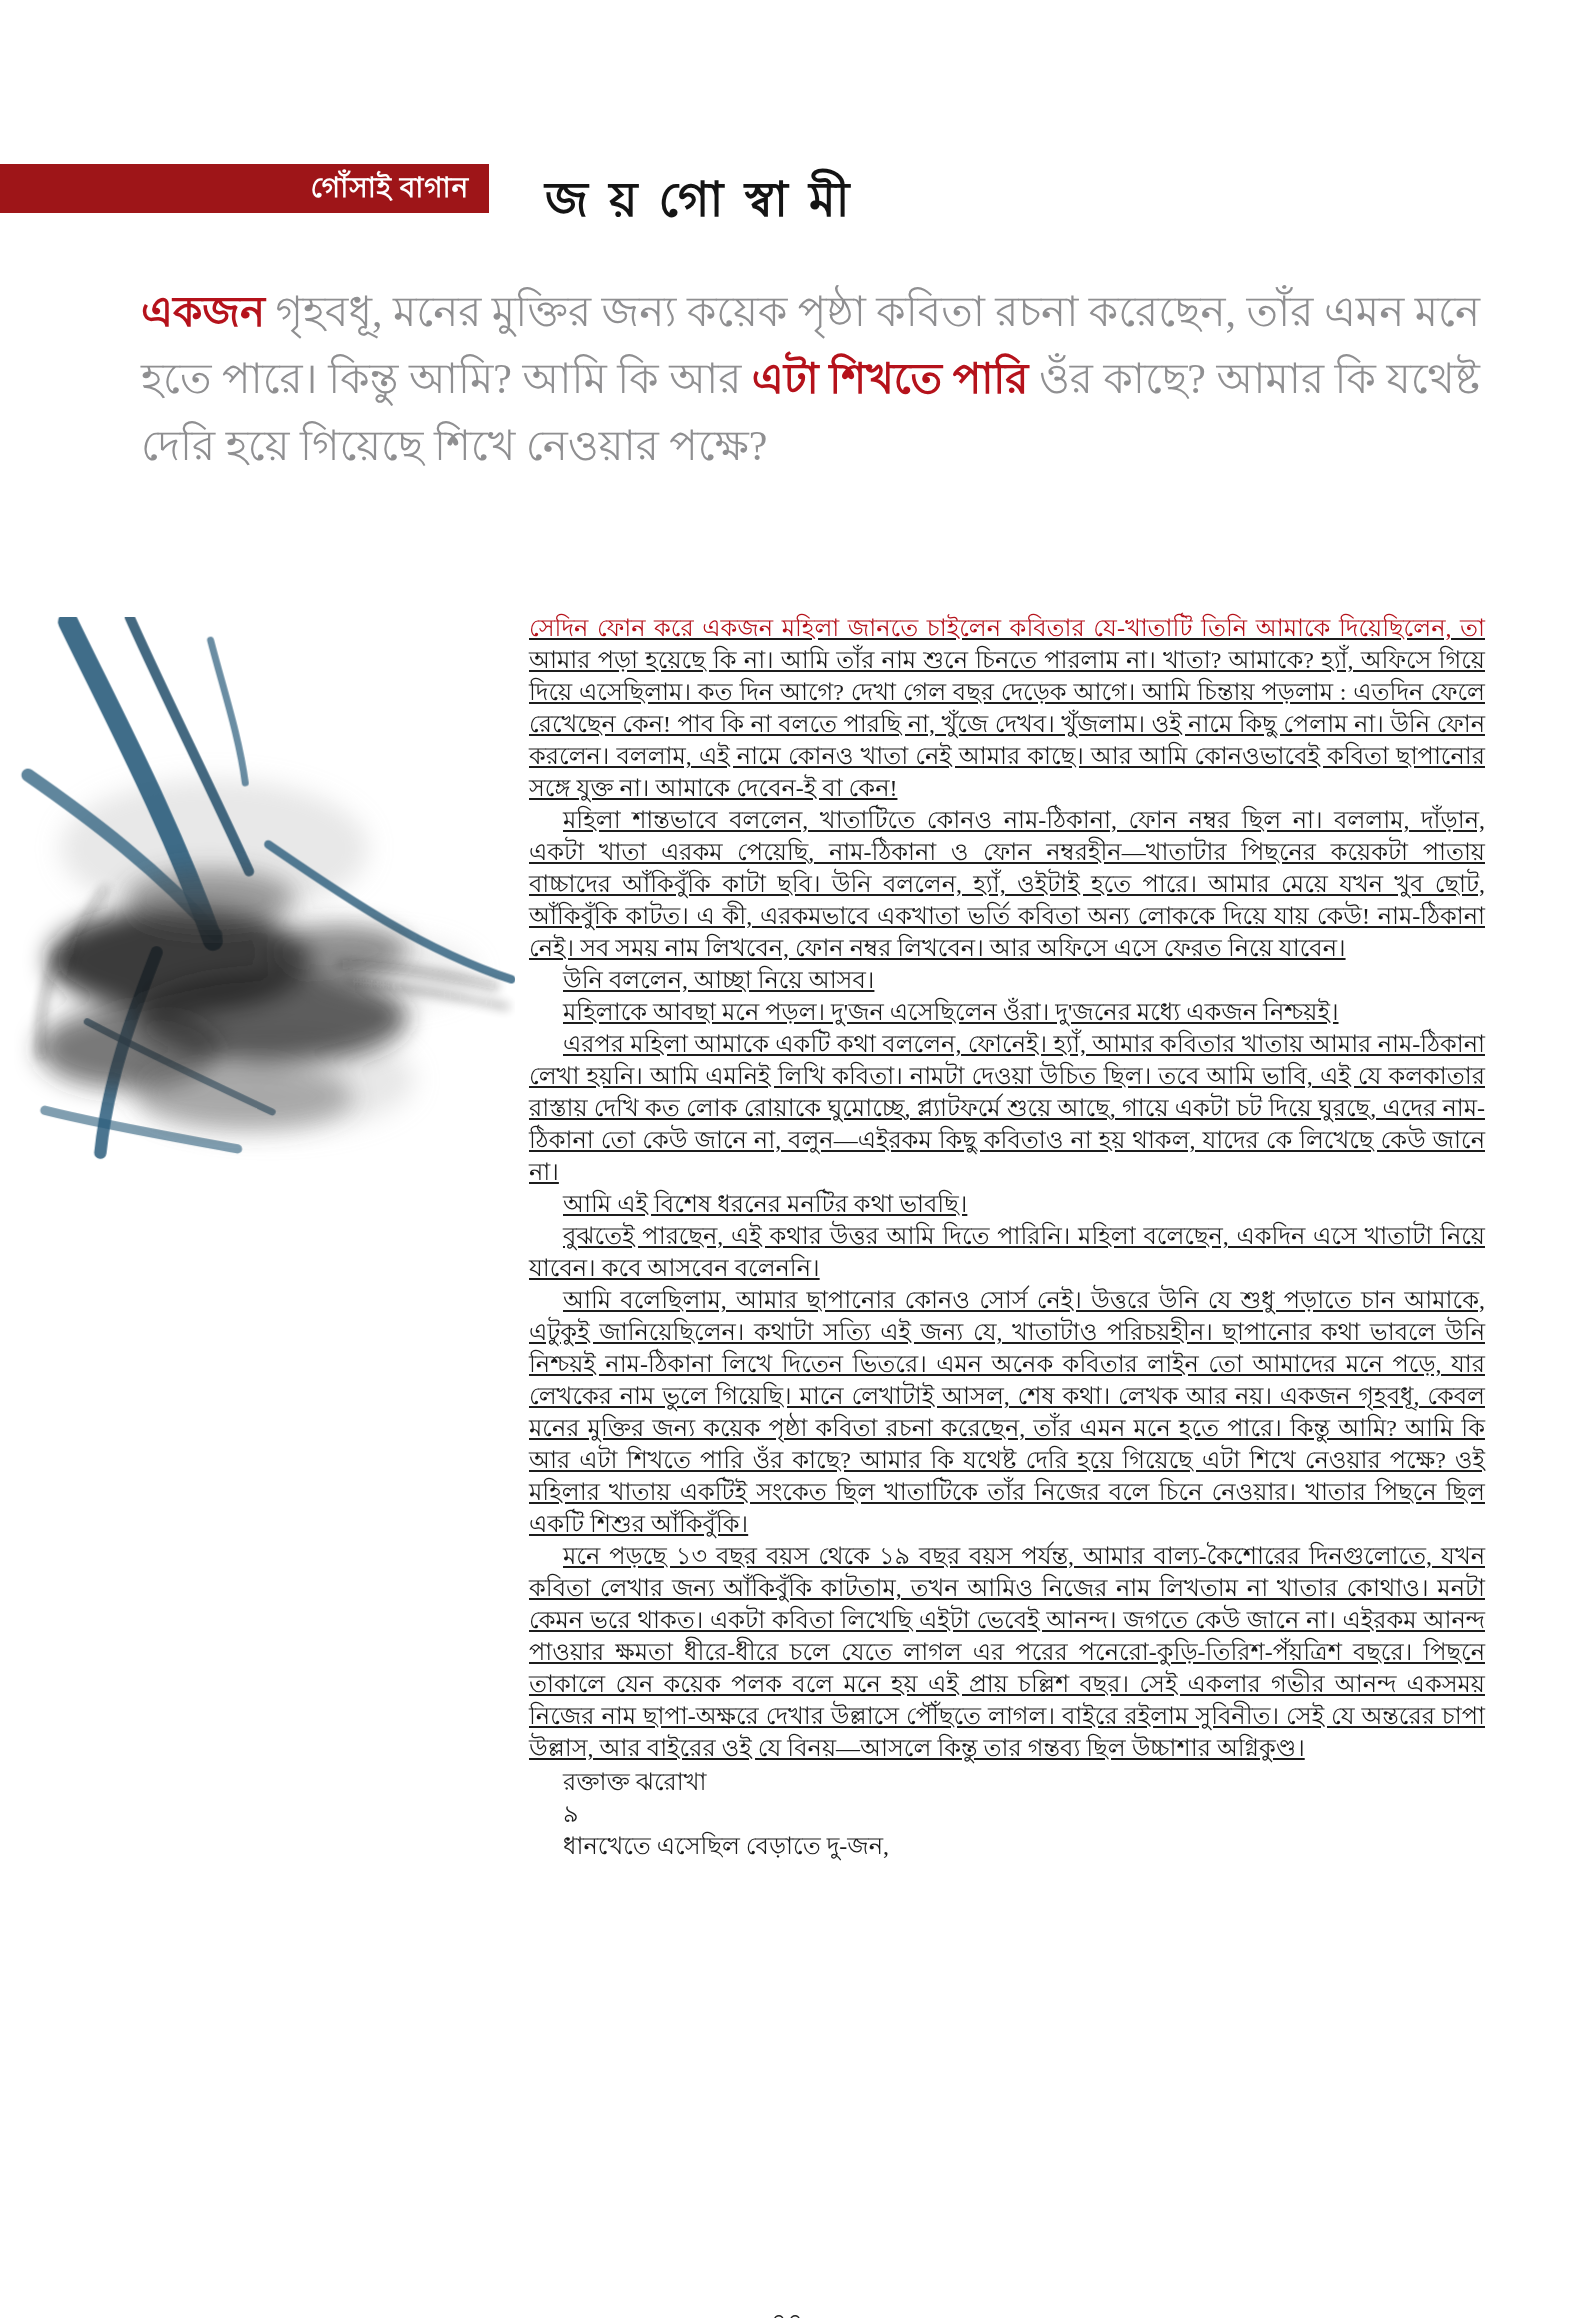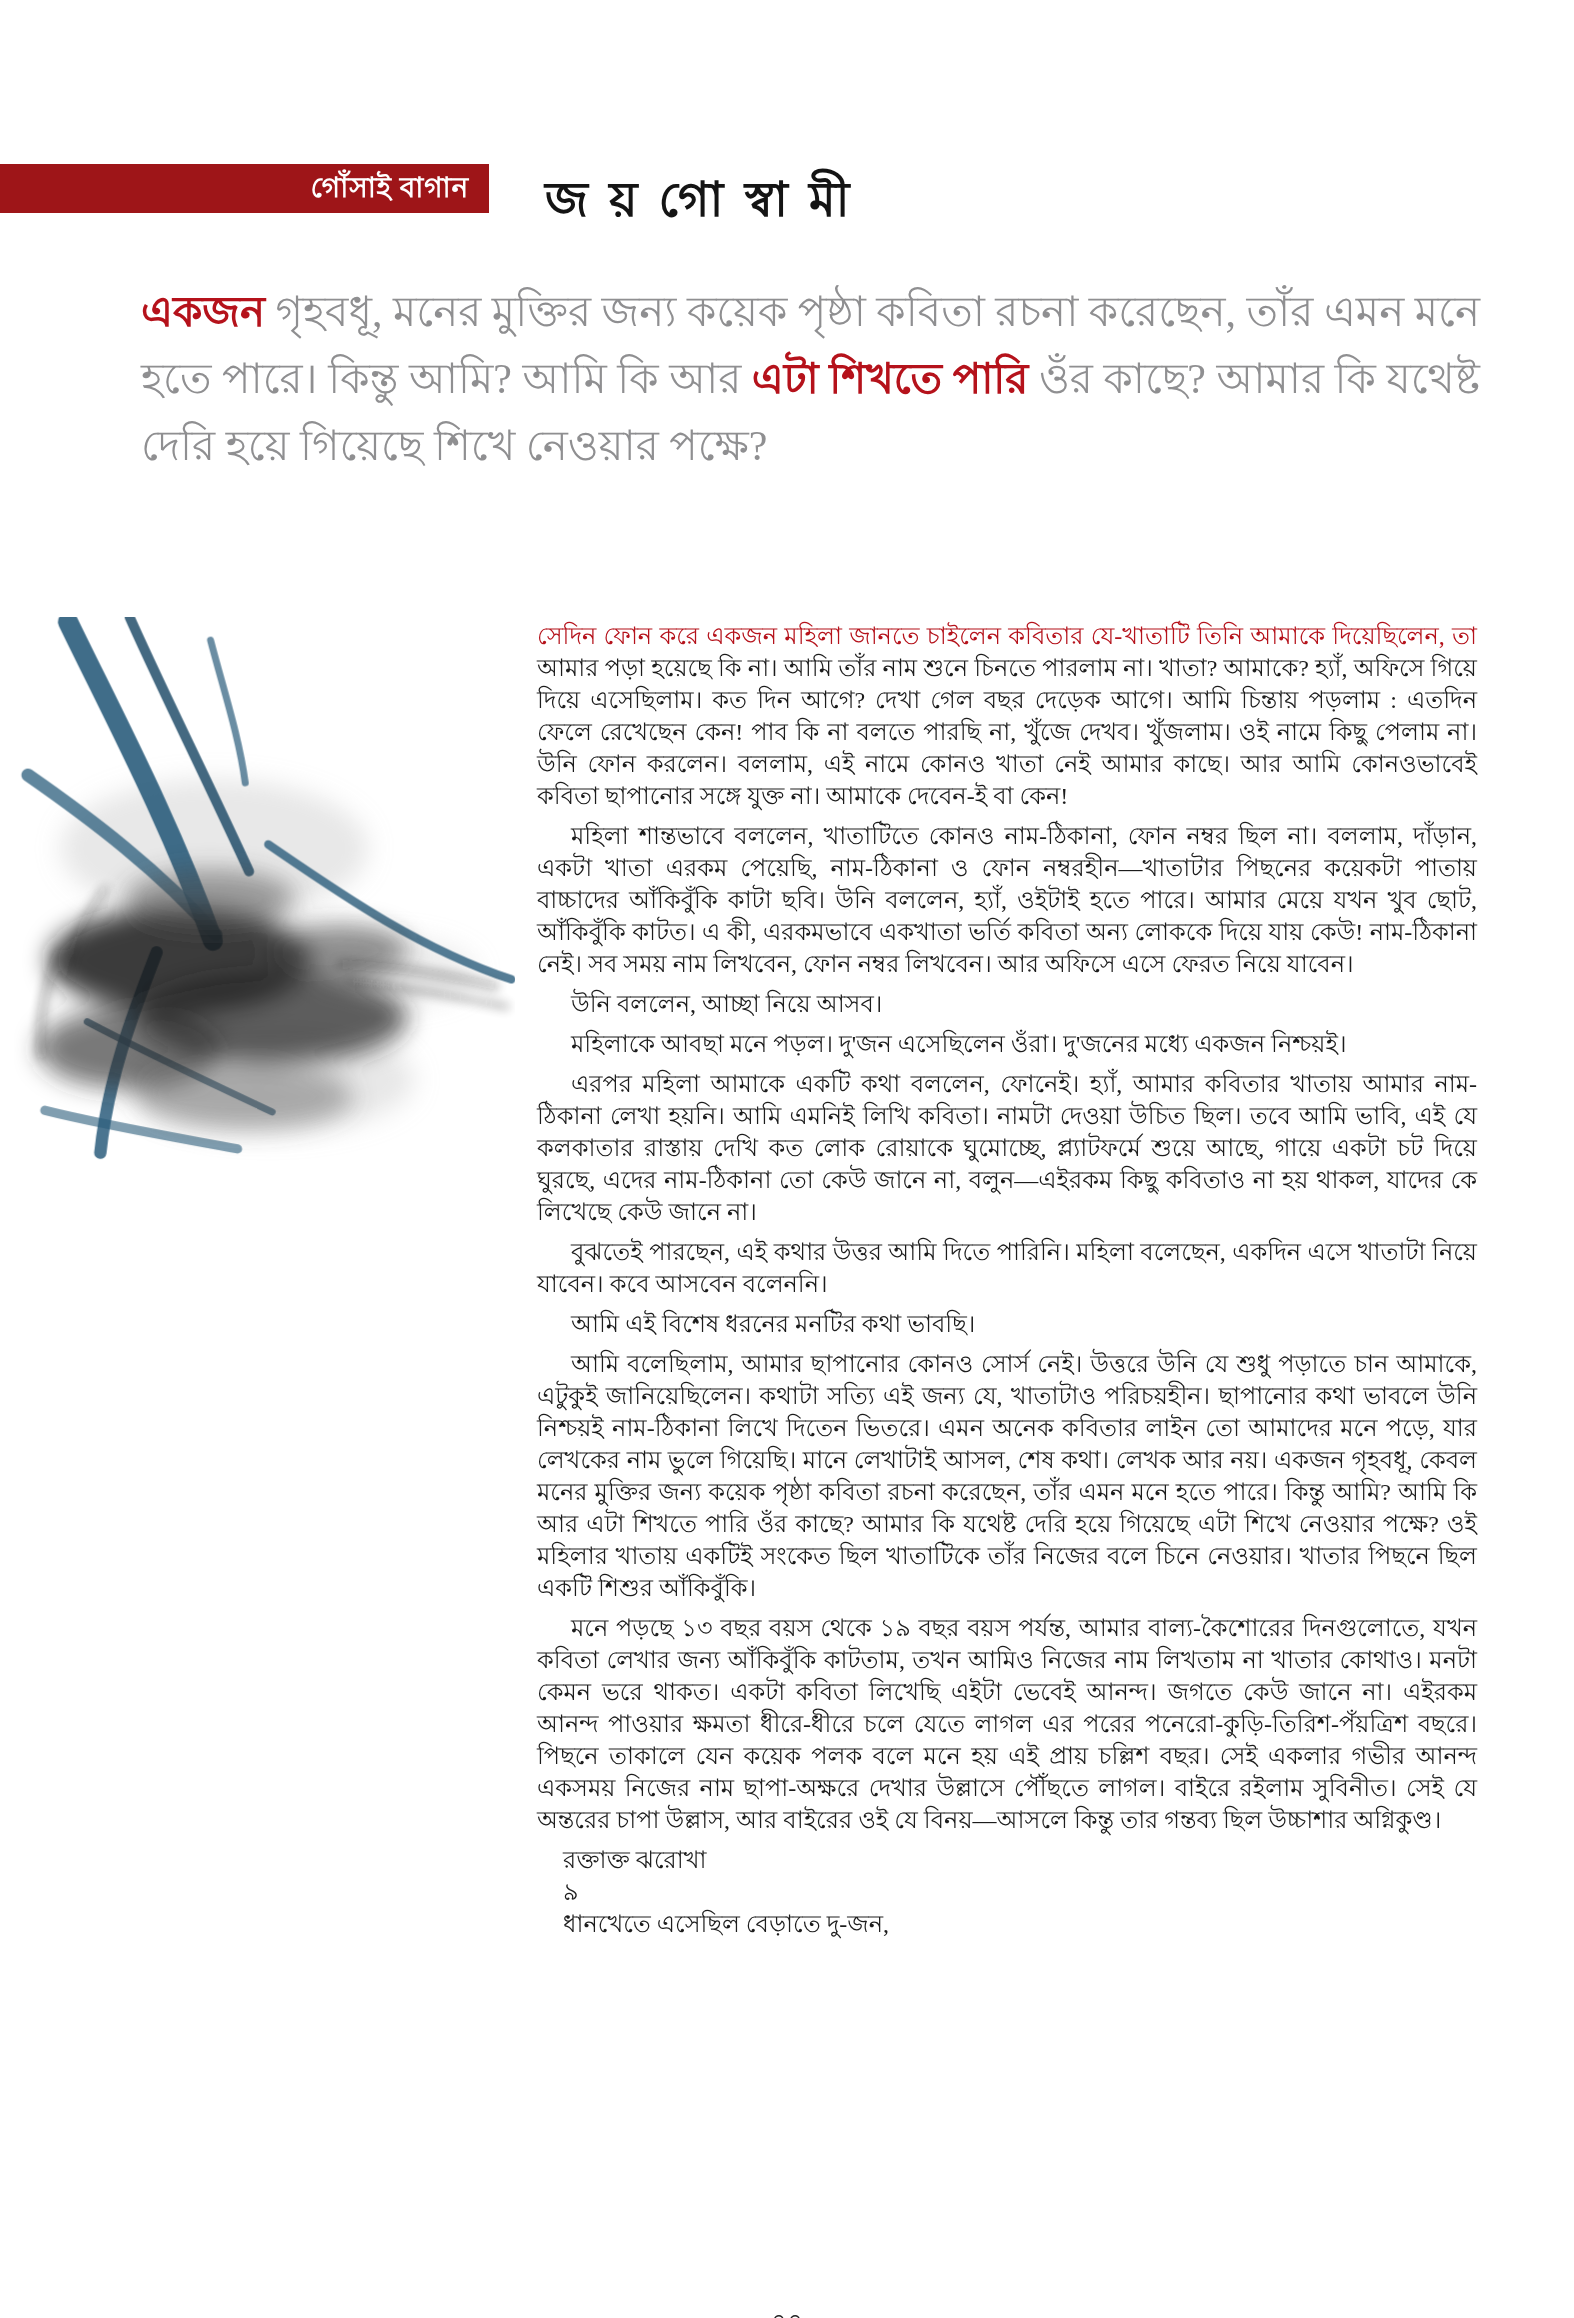--- a/index.html
+++ b/index.html
@@ -59,21 +59,21 @@
   
   .bodytext{
     position:absolute;
     left:529px; top:612px;
     width:956px;
     font-size:24px;
     line-height:32px;
     color:#1c1c1c;
     text-align:justify;
   }
-  .bodytext p{ margin:8px; }
+  .bodytext p{ margin:0;text-decoration:underline; }
   .lead::first-line{ color:#b5121b; }
   .ind{ text-indent:34px; }
   .poem{ margin-top:1.5px; }
   .poem-line{
     text-indent:34px;
     text-align:left;
   }
   
   .pageno{
     position:absolute;
@@ -143,22 +143,22 @@
       </g>
     </svg>
   </div>
 
   <div class="bodytext">
     <p class="lead">সেদিন ফোন করে একজন মহিলা জানতে চাইলেন কবিতার যে-খাতাটি তিনি আমাকে দিয়েছিলেন, তা আমার পড়া হয়েছে কি না। আমি তাঁর নাম শুনে চিনতে পারলাম না। খাতা? আমাকে? হ্যাঁ, অফিসে গিয়ে দিয়ে এসেছিলাম। কত দিন আগে? দেখা গেল বছর দেড়েক আগে। আমি চিন্তায় পড়লাম : এতদিন ফেলে রেখেছেন কেন! পাব কি না বলতে পারছি না, খুঁজে দেখব। খুঁজলাম। ওই নামে কিছু পেলাম না। উনি ফোন করলেন। বললাম, এই নামে কোনও খাতা নেই আমার কাছে। আর আমি কোনওভাবেই কবিতা ছাপানোর সঙ্গে যুক্ত না। আমাকে দেবেন-ই বা কেন!</p>
     <p class="ind">মহিলা শান্তভাবে বললেন, খাতাটিতে কোনও নাম-ঠিকানা, ফোন নম্বর ছিল না। বললাম, দাঁড়ান, একটা খাতা এরকম পেয়েছি, নাম-ঠিকানা ও ফোন নম্বরহীন—খাতাটার পিছনের কয়েকটা পাতায় বাচ্চাদের আঁকিবুঁকি কাটা ছবি। উনি বললেন, হ্যাঁ, ওইটাই হতে পারে। আমার মেয়ে যখন খুব ছোট, আঁকিবুঁকি কাটত। এ কী, এরকমভাবে একখাতা ভর্তি কবিতা অন্য লোককে দিয়ে যায় কেউ! নাম-ঠিকানা নেই। সব সময় নাম লিখবেন, ফোন নম্বর লিখবেন। আর অফিসে এসে ফেরত নিয়ে যাবেন।</p>
     <p class="ind">উনি বললেন, আচ্ছা নিয়ে আসব।</p>
     <p class="ind">মহিলাকে আবছা মনে পড়ল। দু'জন এসেছিলেন ওঁরা। দু'জনের মধ্যে একজন নিশ্চয়ই।</p>
     <p class="ind">এরপর মহিলা আমাকে একটি কথা বললেন, ফোনেই। হ্যাঁ, আমার কবিতার খাতায় আমার নাম-ঠিকানা লেখা হয়নি। আমি এমনিই লিখি কবিতা। নামটা দেওয়া উচিত ছিল। তবে আমি ভাবি, এই যে কলকাতার রাস্তায় দেখি কত লোক রোয়াকে ঘুমোচ্ছে, প্ল্যাটফর্মে শুয়ে আছে, গায়ে একটা চট দিয়ে ঘুরছে, এদের নাম-ঠিকানা তো কেউ জানে না, বলুন—এইরকম কিছু কবিতাও না হয় থাকল, যাদের কে লিখেছে কেউ জানে না।</p>
+    <p class="ind">আমি এই বিশেষ ধরনের মনটির কথা ভাবছি।</p>
     <p class="ind">বুঝতেই পারছেন, এই কথার উত্তর আমি দিতে পারিনি। মহিলা বলেছেন, একদিন এসে খাতাটা নিয়ে যাবেন। কবে আসবেন বলেননি।</p>
-    <p class="ind">আমি এই বিশেষ ধরনের মনটির কথা ভাবছি।</p>
     <p class="ind">আমি বলেছিলাম, আমার ছাপানোর কোনও সোর্স নেই। উত্তরে উনি যে শুধু পড়াতে চান আমাকে, এটুকুই জানিয়েছিলেন। কথাটা সত্যি এই জন্য যে, খাতাটাও পরিচয়হীন। ছাপানোর কথা ভাবলে উনি নিশ্চয়ই নাম-ঠিকানা লিখে দিতেন ভিতরে। এমন অনেক কবিতার লাইন তো আমাদের মনে পড়ে, যার লেখকের নাম ভুলে গিয়েছি। মানে লেখাটাই আসল, শেষ কথা। লেখক আর নয়। একজন গৃহবধূ, কেবল মনের মুক্তির জন্য কয়েক পৃষ্ঠা কবিতা রচনা করেছেন, তাঁর এমন মনে হতে পারে। কিন্তু আমি? আমি কি আর এটা শিখতে পারি ওঁর কাছে? আমার কি যথেষ্ট দেরি হয়ে গিয়েছে এটা শিখে নেওয়ার পক্ষে? ওই মহিলার খাতায় একটিই সংকেত ছিল খাতাটিকে তাঁর নিজের বলে চিনে নেওয়ার। খাতার পিছনে ছিল একটি শিশুর আঁকিবুঁকি।</p>
     <p class="ind">মনে পড়ছে ১৩ বছর বয়স থেকে ১৯ বছর বয়স পর্যন্ত, আমার বাল্য-কৈশোরের দিনগুলোতে, যখন কবিতা লেখার জন্য আঁকিবুঁকি কাটতাম, তখন আমিও নিজের নাম লিখতাম না খাতার কোথাও। মনটা কেমন ভরে থাকত। একটা কবিতা লিখেছি এইটা ভেবেই আনন্দ। জগতে কেউ জানে না। এইরকম আনন্দ পাওয়ার ক্ষমতা ধীরে-ধীরে চলে যেতে লাগল এর পরের পনেরো-কুড়ি-তিরিশ-পঁয়ত্রিশ বছরে। পিছনে তাকালে যেন কয়েক পলক বলে মনে হয় এই প্রায় চল্লিশ বছর। সেই একলার গভীর আনন্দ একসময় নিজের নাম ছাপা-অক্ষরে দেখার উল্লাসে পৌঁছতে লাগল। বাইরে রইলাম সুবিনীত। সেই যে অন্তরের চাপা উল্লাস, আর বাইরের ওই যে বিনয়—আসলে কিন্তু তার গন্তব্য ছিল উচ্চাশার অগ্নিকুণ্ড।</p>
     <div class="poem">
       <div class="poem-line">রক্তাক্ত ঝরোখা</div>
       <div class="poem-line">৯</div>
       <div class="poem-line">ধানখেতে এসেছিল বেড়াতে দু-জন,</div>
     </div>
   </div>
 
   <div class="pageno">৪৪</div>

